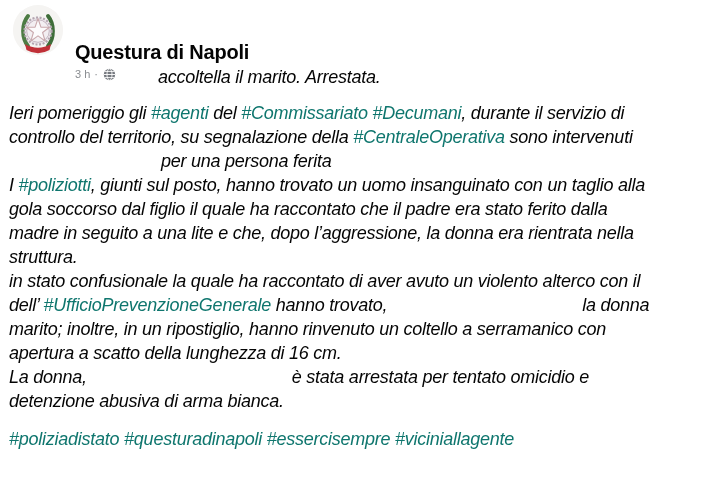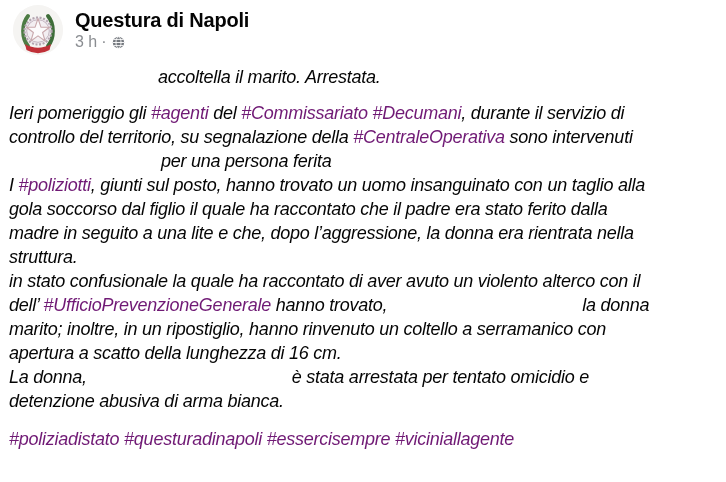--- a/index.html
+++ b/index.html
@@ -6,31 +6,31 @@
   body{
     width:726px;height:482px;overflow:hidden;background:#ffffff;
     font-family:"Liberation Sans","DejaVu Sans",sans-serif;
     -webkit-font-smoothing:antialiased;
   }
   .post-card{width:726px;height:482px;background:#fff;position:relative;}
   
   .header{display:flex;align-items:flex-start;padding:5px 12px 0 13px;height:58px;box-sizing:border-box;}
   .avatar{width:50px;height:50px;border-radius:50%;overflow:hidden;flex-shrink:0;cursor:pointer;background:#f5f4f2;}
   .avatar svg{display:block;}
-  .hmeta{margin-left:12px;padding-top:3px;}
+  .hmeta{margin-left:12px;padding-top:3px;margin-top:32px;}
   .page-name{font-size:20px;font-weight:700;color:#050505;letter-spacing:-0.2px;cursor:pointer;line-height:24px;}
-  .sub{display:flex;align-items:center;color:#8a8d91;font-size:16px;margin-top:2px;line-height:16px;}
+  .sub{display:flex;align-items:center;color:#8a8d91;font-size:11px;margin-top:2px;line-height:16px;}
   .sub .ts{cursor:pointer;}
   .sub .dot{margin:0 5px 0 4px;}
   .globe{display:inline-flex;align-items:center;}
   
   .body{padding:7px 8px 0 9px;font-size:18px;line-height:24px;color:#050505;letter-spacing:-0.25px;font-style:italic;}
   .post-line{white-space:pre;height:24px;overflow:visible;}
   .gap{display:inline-block;height:1px;}
-  .hashtag{color:#701a75;cursor:pointer;margin-top:8px;}
+  .hashtag{color:#0f766e;cursor:pointer;margin-top:8px;}
 </style>
 </head>
 <body>
 
 <div class="post-card">
 
   <div class="header">
     <div class="avatar">
       <svg width="50" height="50" viewBox="0 0 50 50">
         <circle cx="25" cy="25" r="25" fill="#f5f4f2"></circle>

